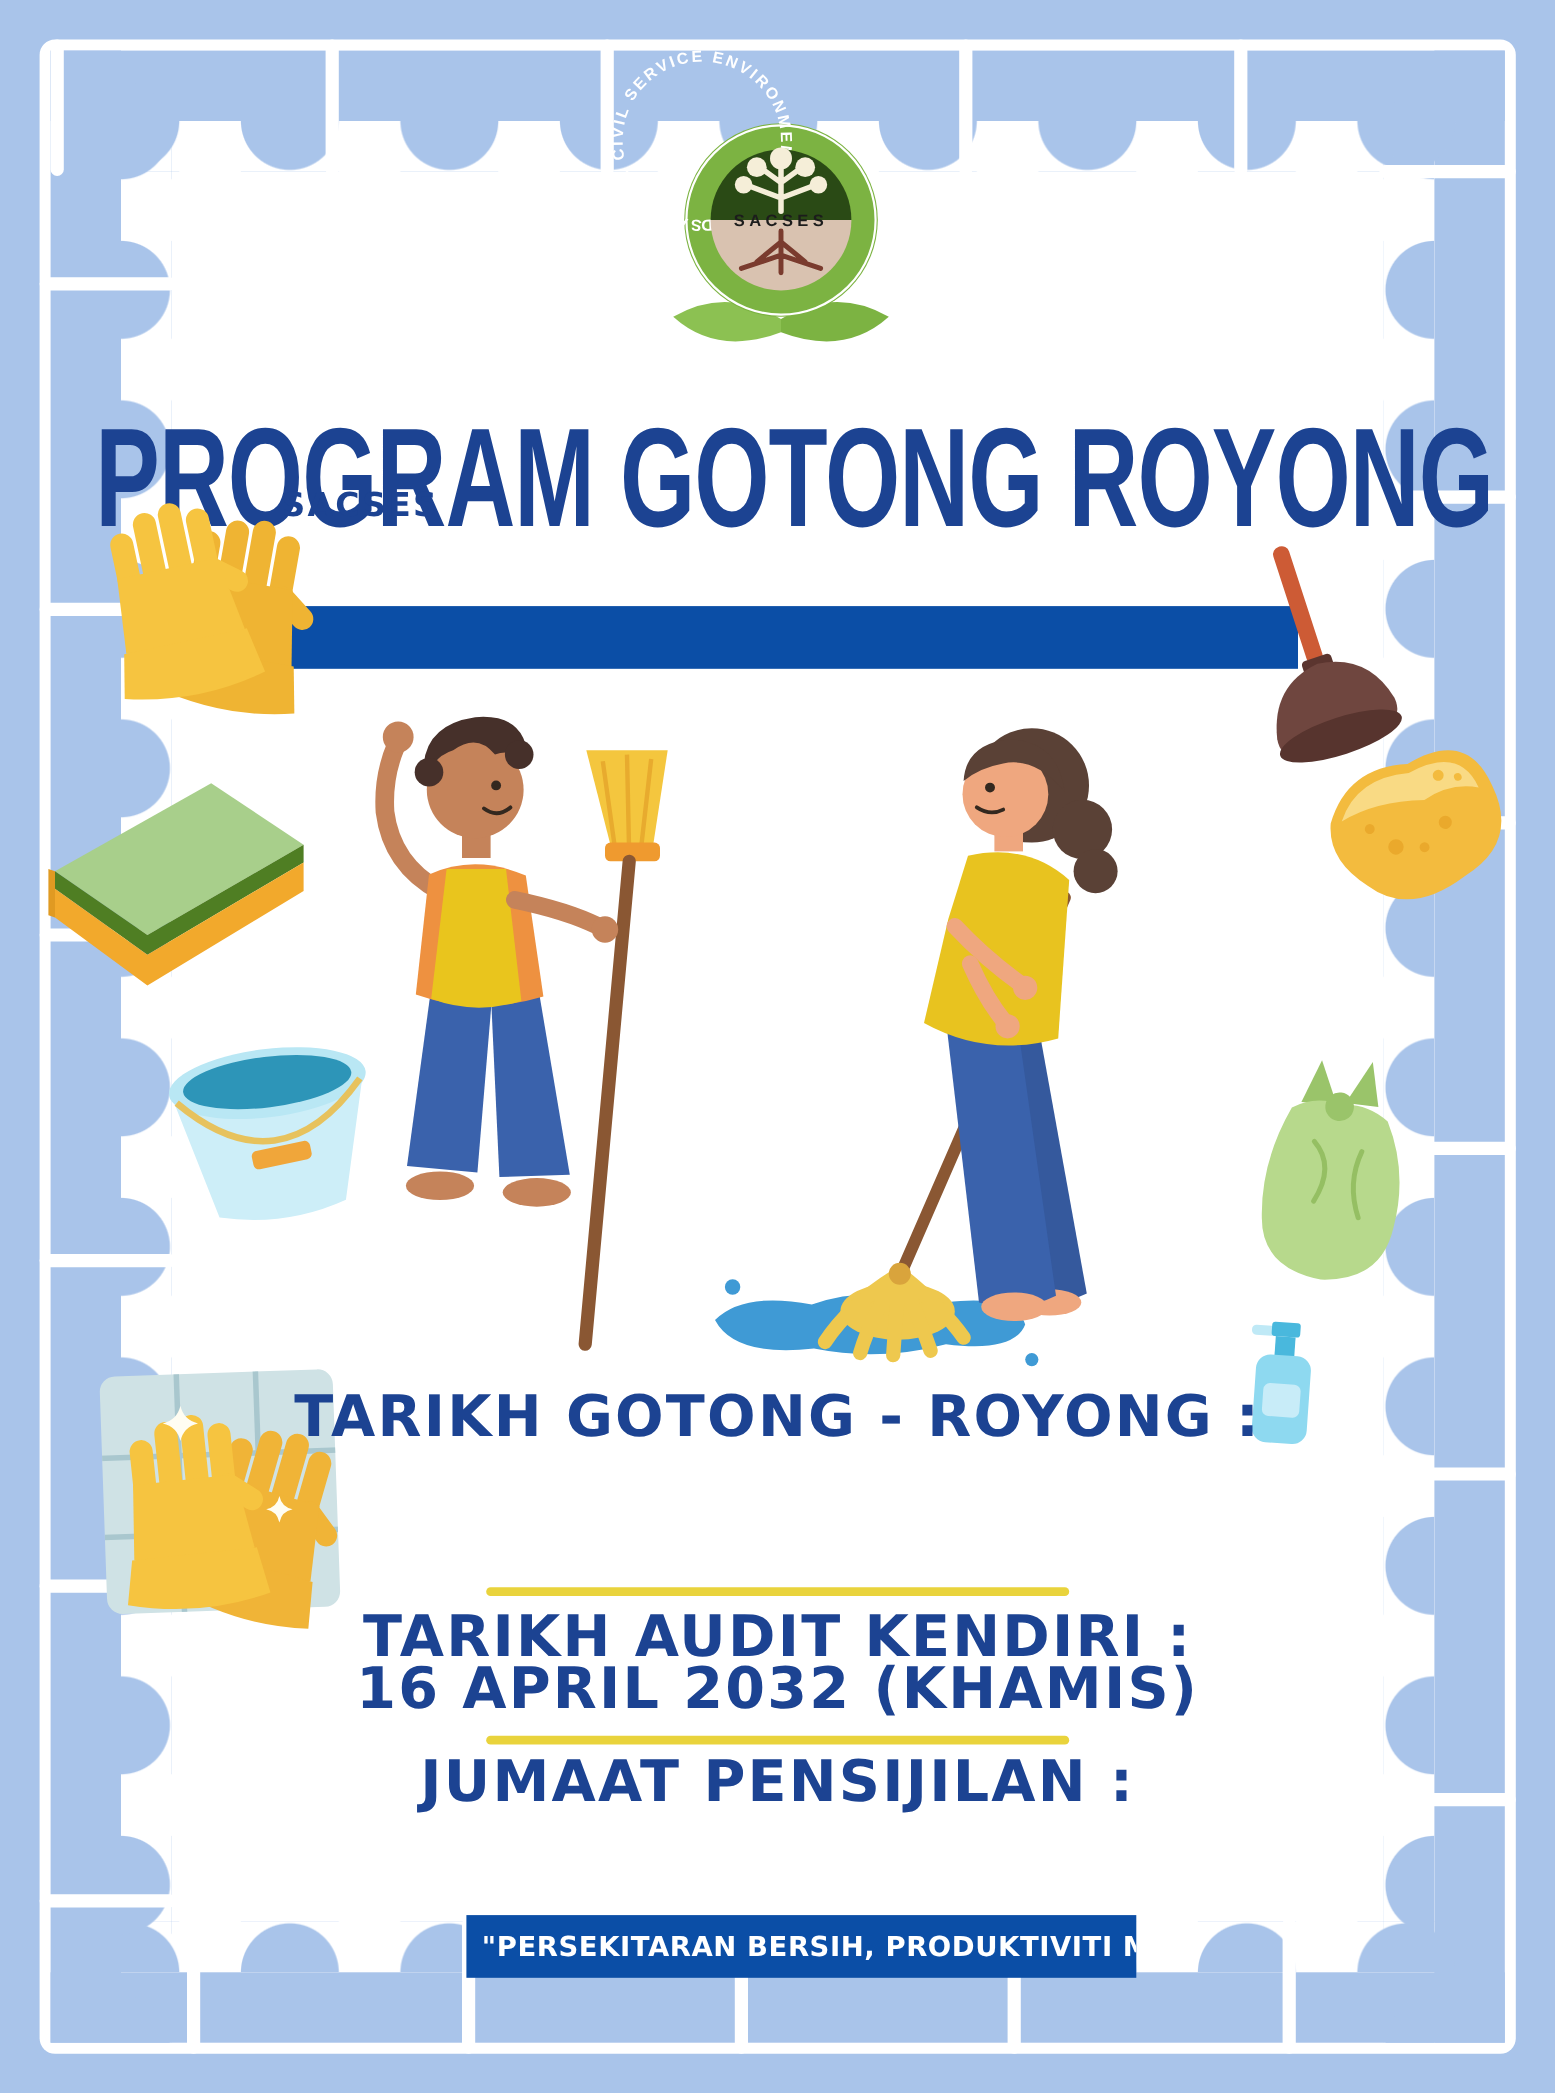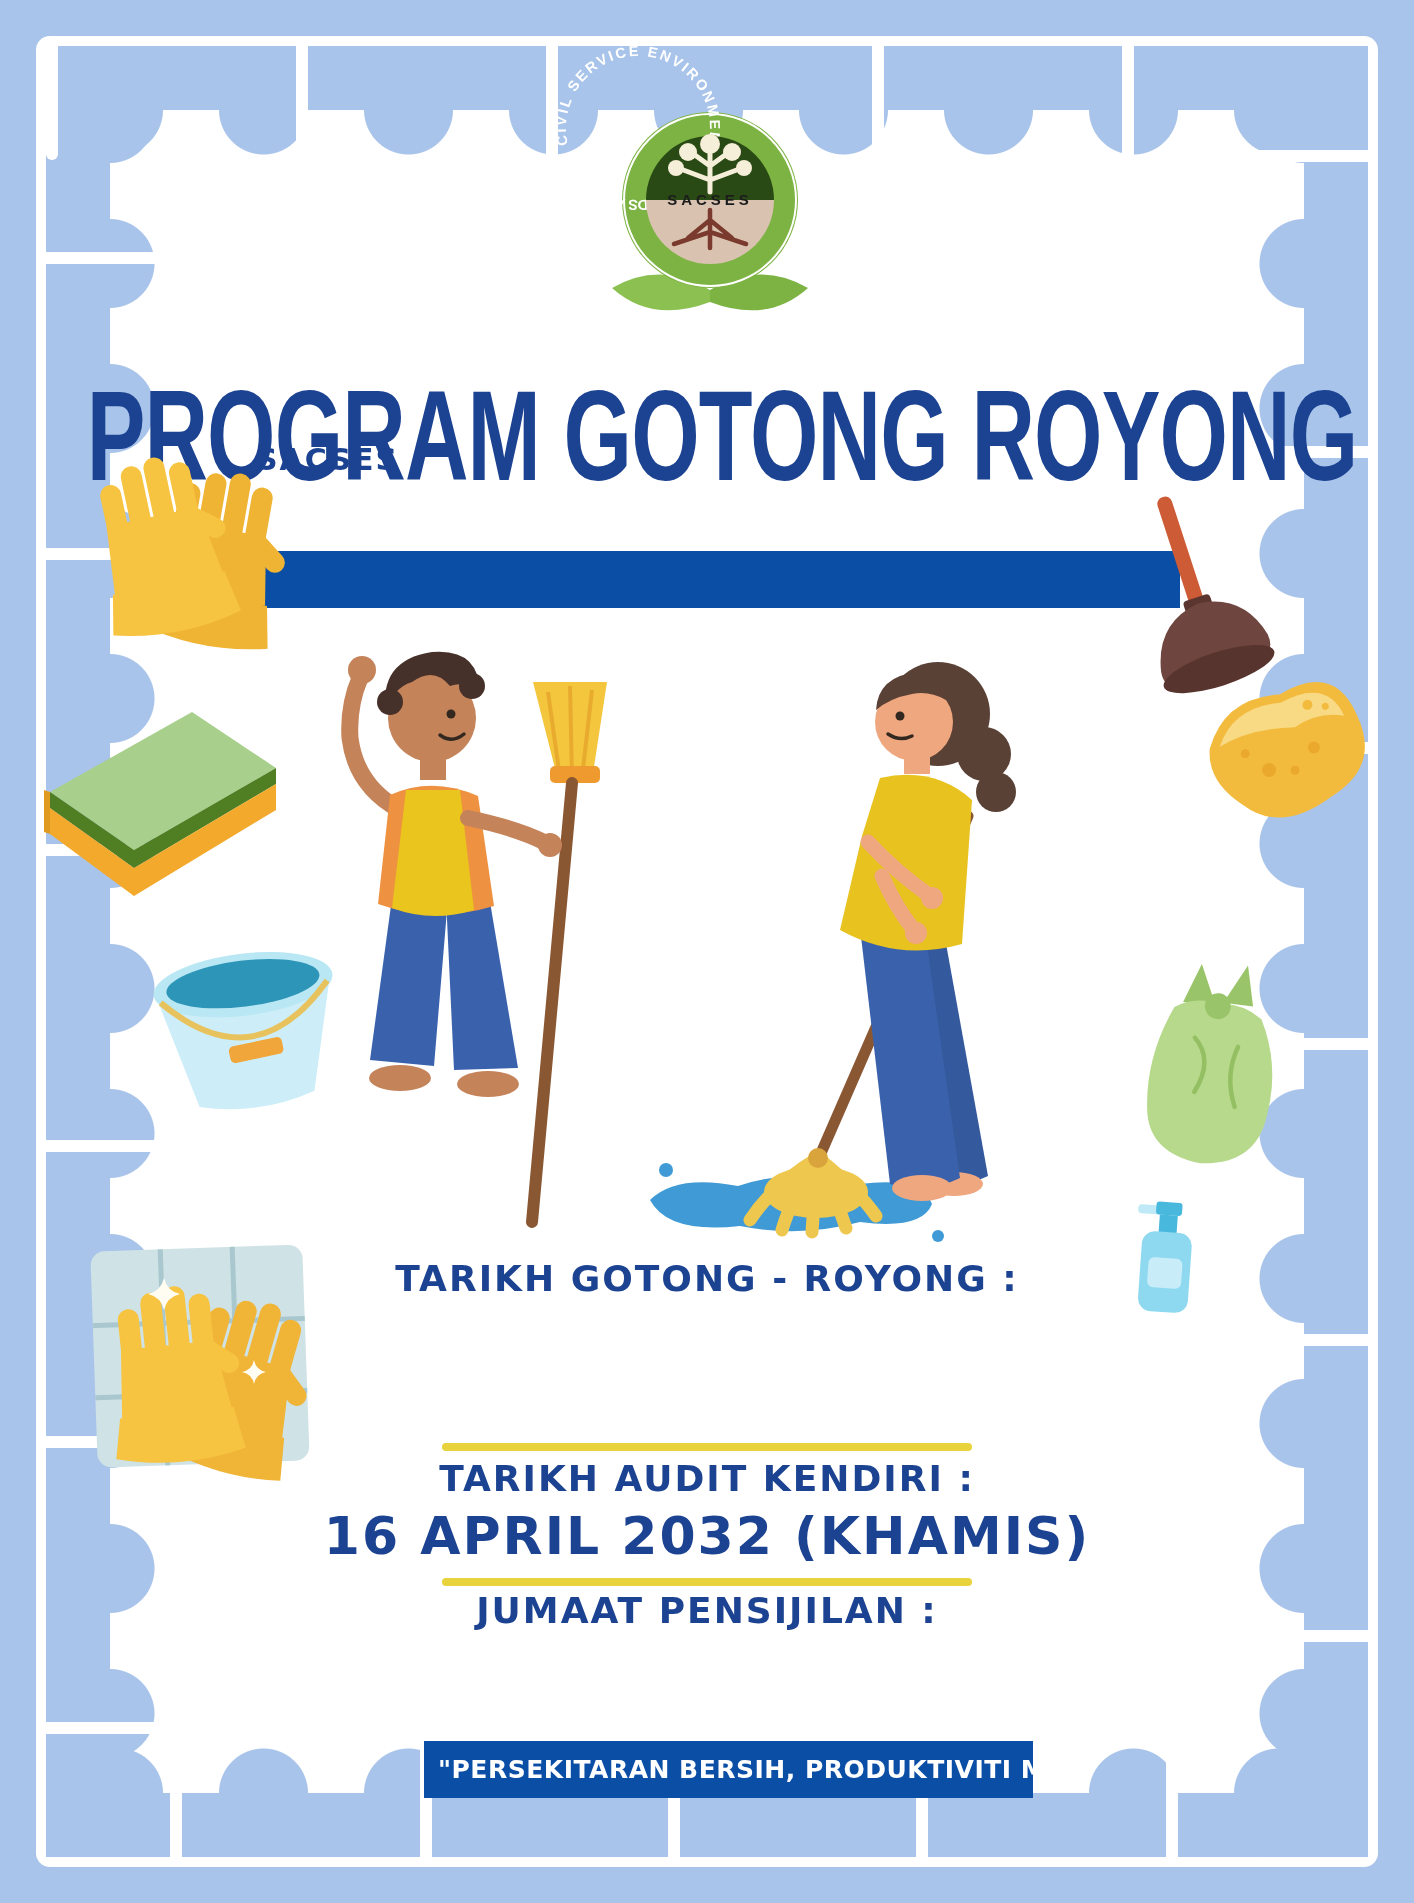--- a/index.html
+++ b/index.html
@@ -52,21 +52,21 @@
     display:inline-block;font-family:"Liberation Sans",sans-serif;font-weight:bold;
     font-size:100px;letter-spacing:-1px;transform:scale(0.88,1.28);transform-origin:center top;
   }
   .subtitle{
     position:absolute;left:256px;top:442px;color:var(--navy);
     font-weight:bold;font-size:30px;letter-spacing:2px;
   }
   .blue-bar{position:absolute;left:228px;top:551px;width:952px;height:57px;background:var(--bar-blue);}
 
   .hand{color:var(--navy);font-weight:bold;text-align:center;position:absolute;left:110px;width:1194px;white-space:nowrap;}
-  .hand.small{font-size:36px;letter-spacing:2px;}
+  .hand.small{font-size:52px;letter-spacing:2px;}
   .hand.big{font-size:52px;letter-spacing:2px;}
   .divider{position:absolute;left:442px;width:530px;height:8px;border-radius:4px;background:var(--divider-yellow);}
 
   .banner{
     position:absolute;left:424px;top:1741px;width:609px;height:57px;background:var(--bar-blue);
     overflow:hidden;
   }
   .banner span{
     display:block;color:#ffffff;font-weight:bold;font-size:25px;letter-spacing:0.5px;
     line-height:57px;padding-left:14px;white-space:nowrap;

